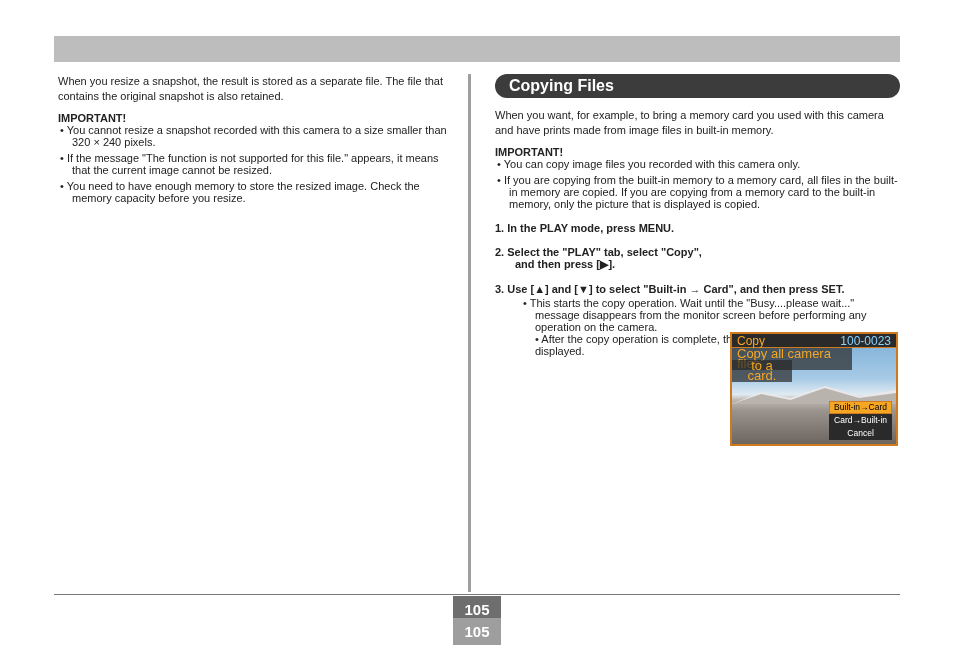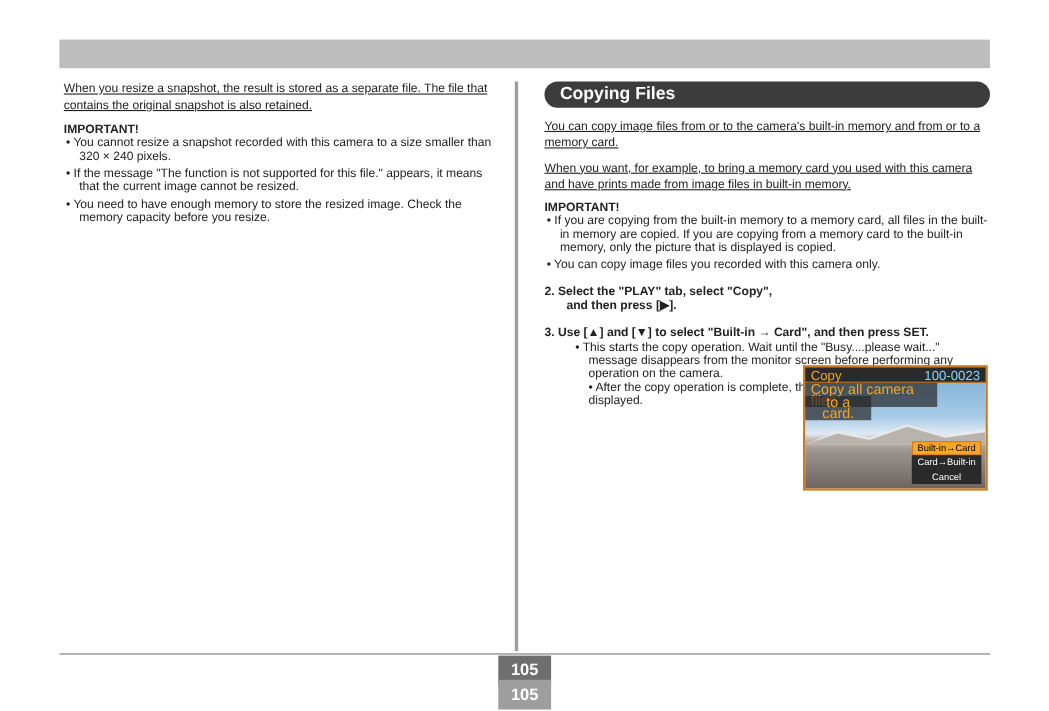--- a/index.html
+++ b/index.html
@@ -50,21 +50,21 @@
     background: #3c3c3c;
     color: #fff;
     border-radius: 12px;
     height: 24px;
     line-height: 24px;
     padding: 0 14px;
     font-weight: bold;
     font-size: 16px;
     margin-bottom: 10px;
   }
-  p { margin: 0 0 8px 0; line-height: 1.35; text-decoration: underline; }
+  p { margin: 0 0 8px 0; line-height: 1.35; }
   .mt8 { margin-top: 8px; }
   .important-label { font-weight: bold; display: block; }
   .indent-item { padding-left: 14px; text-indent: -12px; margin-bottom: 4px; }
   .step { padding-left: 20px; text-indent: -20px; font-weight: bold; margin-top: 12px; margin-bottom: 2px; }
   .step-sub { padding-left: 20px; font-weight: normal; }
 
   .camera-shot {
     position: absolute;
     right: 2px;
     top: 258px;
@@ -140,27 +140,30 @@
       <span class="important-label mt8">IMPORTANT!</span>
       <div class="indent-item">• You cannot resize a snapshot recorded with this camera to a size smaller than 320 × 240 pixels.</div>
       <div class="indent-item">• If the message "The function is not supported for this file." appears, it means that the current image cannot be resized.</div>
       <div class="indent-item">• You need to have enough memory to store the resized image. Check the memory capacity before you resize.</div>
     </div>
 
     <div class="divider"></div>
 
     <div class="col-right">
       <div class="section-pill">Copying Files</div>
-      <p>You can copy image files from or to the camera's built-in memory and from or to a memory card.</p>
       <p>When you want, for example, to bring a memory card you used with this camera and have prints made from image files in built-in memory.</p>
       <span class="important-label mt8">IMPORTANT!</span>
+      <div class="indent-item">• You can copy image files you recorded with this camera only.</div>
       <div class="indent-item">• If you are copying from the built-in memory to a memory card, all files in the built-in memory are copied. If you are copying from a memory card to the built-in memory, only the picture that is displayed is copied.</div>
-      <div class="indent-item">• You can copy image files you recorded with this camera only.</div>
 
       <div style="width: 210px;">
+        <div class="step">
+          <span>1.</span>
+          <span>In the PLAY mode, press MENU.</span>
+        </div>
         <div class="step">
           <span>2.</span>
           <span>Select the "PLAY" tab, select "Copy", and then press [▶].</span>
         </div>
         <div class="step" style="width:380px;">
           <span>3.</span>
           <span>Use [▲] and [▼] to select "Built-in → Card", and then press SET.</span>
         </div>
         <div class="step-sub indent-item" style="width:380px; margin-left:20px; white-space: pre-line;">• This starts the copy operation. Wait until the "Busy....please wait..." message disappears from the monitor screen before performing any operation on the camera.
 • After the copy operation is complete, the last file on that memory is displayed.</div>

